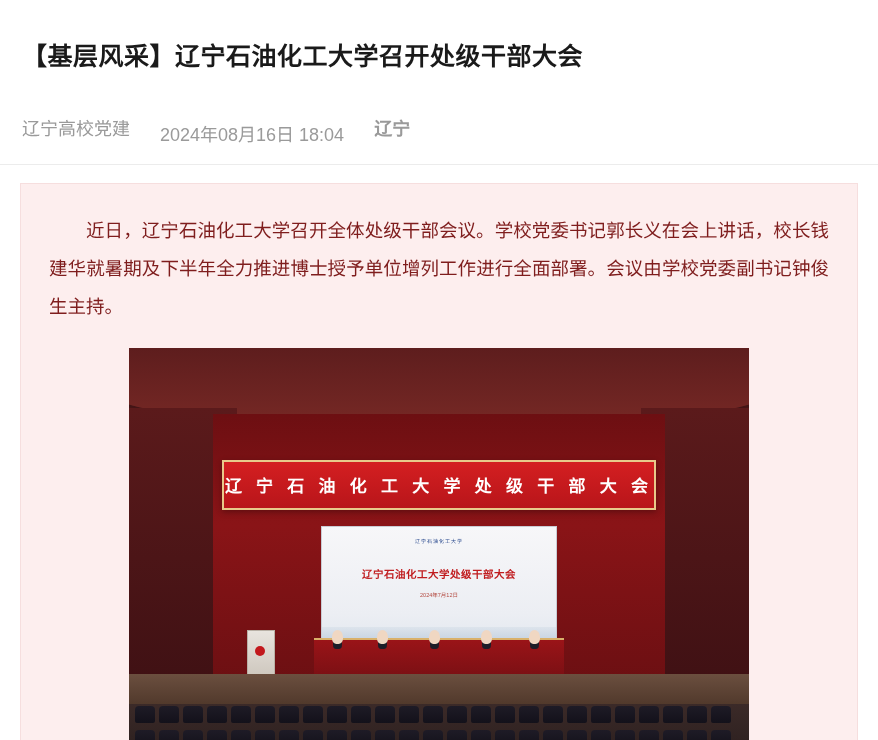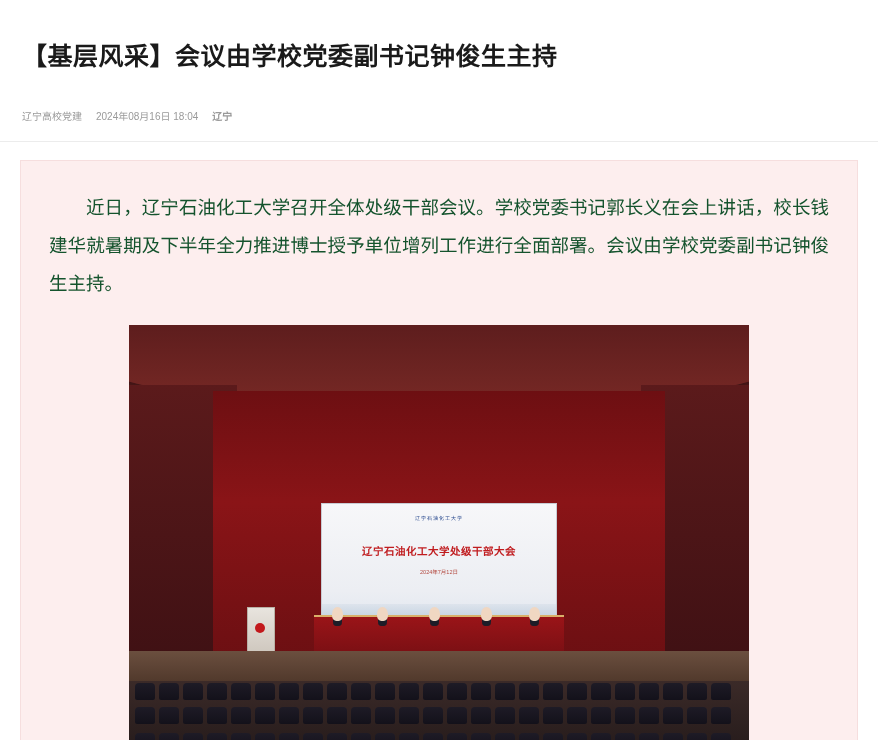--- a/index.html
+++ b/index.html
@@ -26,30 +26,31 @@
     font-weight: bold;
     line-height: 34px;
     color: #1a1a1a;
     padding: 22px 24px 0 22px;
     letter-spacing: 0.5px;
   }
 
   .meta-row {
     display: flex;
     align-items: center;
-    gap: 14px;
+    gap: 30px;
     padding: 18px 24px 0 22px;
-    font-size: 10px;
+    font-size: 18px;
     color: #9a9a9a;
   }
   .meta-source {
     color: #9a9a9a;
   }
   .meta-date {
     color: #9a9a9a;
+    margin-top: 12px;
   }
   .meta-loc {
     color: #9a9a9a;
     font-weight: bold;
   }
 
   .divider {
     margin: 18px 0 0 0;
     border: 0;
     border-top: 1px solid #ececec;
@@ -61,21 +62,21 @@
     background: #fdeeee;
     border: 1px solid #f6dede;
     box-sizing: border-box;
     padding: 28px 28px 0 28px;
     min-height: 560px;
   }
 
   .paragraph {
     font-size: 18.5px;
     line-height: 38px;
-    color: #14532d;
+    color: #7f1d1d;
     text-align: justify;
     text-indent: 2em;
     margin: 0 0 22px 0;
     font-family: "Liberation Serif", "DejaVu Serif", serif;
   }
 
   .photo-wrap {
     width: 100%;
     display: flex;
     justify-content: center;
@@ -185,21 +186,21 @@
   .ph-seat {
     width: 20px; height: 17px; border-radius: 4px 4px 2px 2px;
     background: linear-gradient(180deg, #1e1b26 0%, #13111a 100%);
   }
 </style>
 </head>
 <body>
 
 <div class="article">
 
-  <h1 class="article-title">【基层风采】会议由学校党委副书记钟俊生主持</h1>
+  <h1 class="article-title">【基层风采】辽宁石油化工大学召开处级干部大会</h1>
 
   <div class="meta-row">
     <span class="meta-source">辽宁高校党建</span>
     <span class="meta-date">2024年08月16日 18:04</span>
     <span class="meta-loc">辽宁</span>
   </div>
 
   <hr class="divider">
 
   <div class="content-card">
@@ -207,20 +208,23 @@
     <p class="paragraph">近日，辽宁石油化工大学召开全体处级干部会议。学校党委书记郭长义在会上讲话，校长钱建华就暑期及下半年全力推进博士授予单位增列工作进行全面部署。会议由学校党委副书记钟俊生主持。</p>
 
     <div class="photo-wrap">
       <div class="photo">
         <div class="ph-ceiling"></div>
         <div class="ph-ceil-arc"></div>
         <div class="ph-wall-l"></div>
         <div class="ph-wall-r"></div>
         <div class="ph-stage-bg"></div>
 
+        <div class="ph-banner">
+          <span>辽 宁 石 油 化 工 大 学 处 级 干 部 大 会</span>
+        </div>
 
         <div class="ph-screen">
           <div class="ph-screen-logo">辽宁石油化工大学</div>
           <div class="ph-screen-title">辽宁石油化工大学处级干部大会</div>
           <div class="ph-screen-date">2024年7月12日</div>
           <div class="ph-screen-hill"></div>
         </div>
 
         <div class="ph-headtable"></div>
         <div class="ph-person" style="left:203px"></div>

